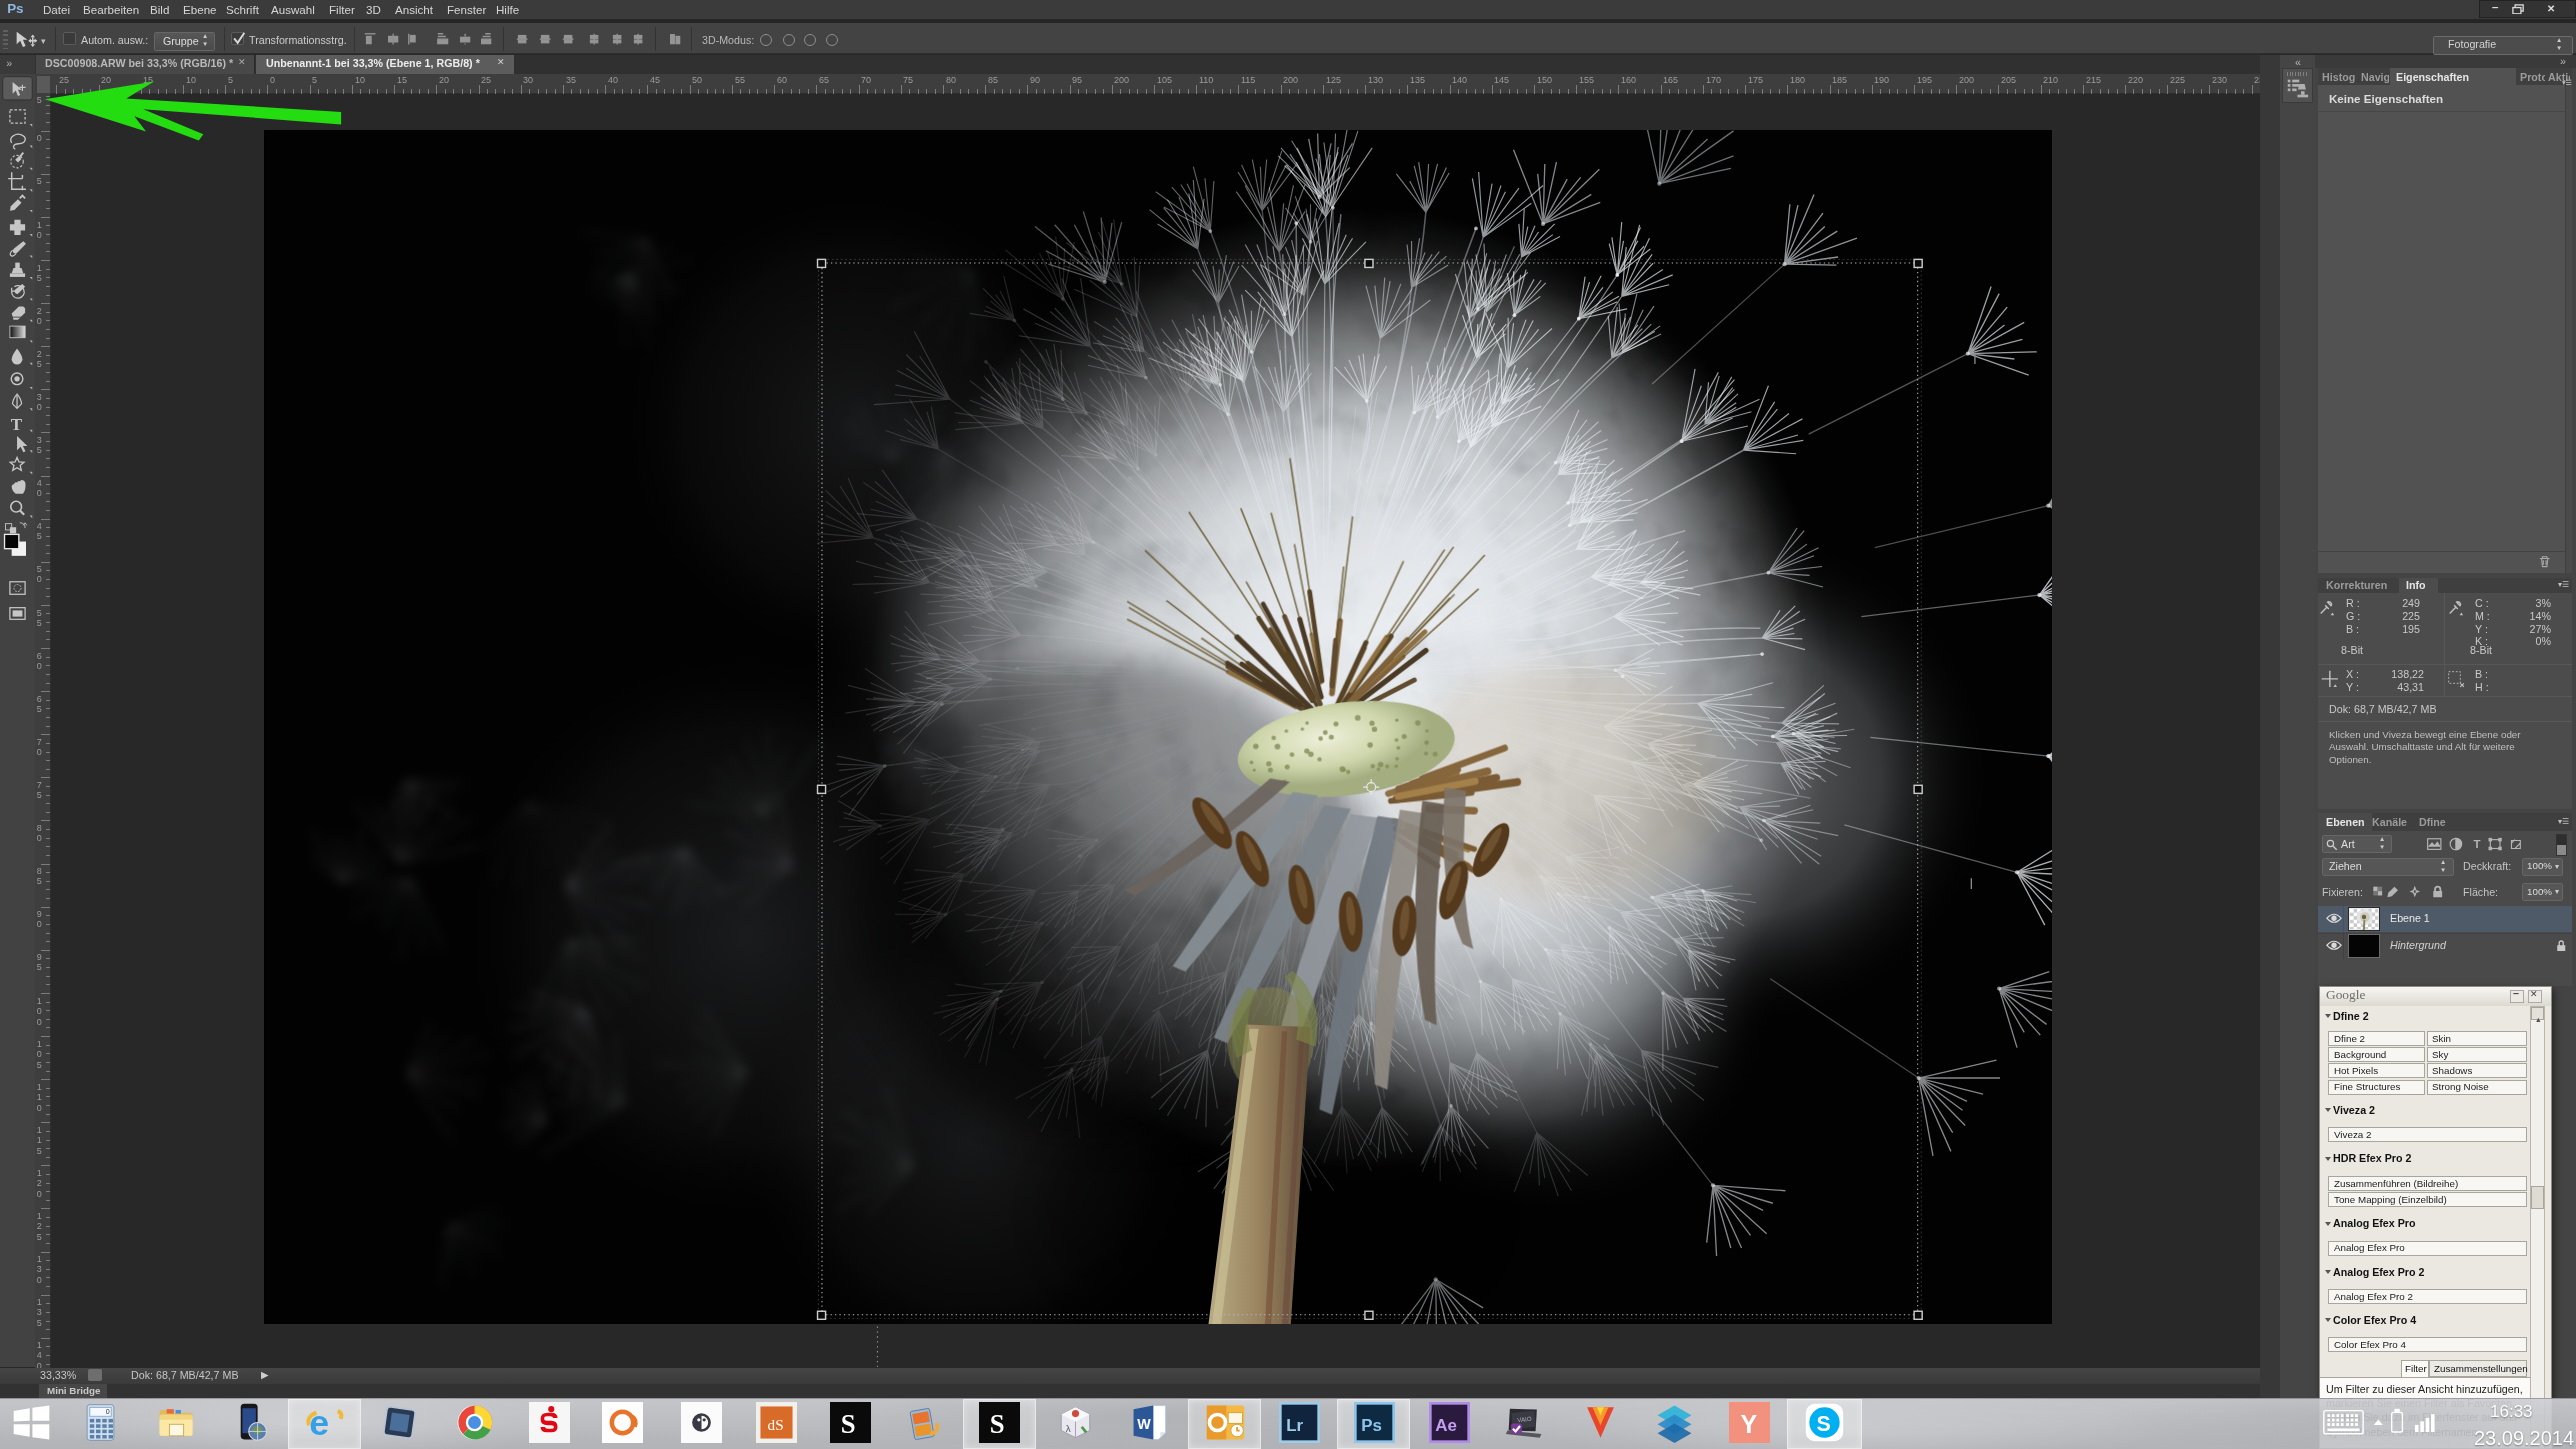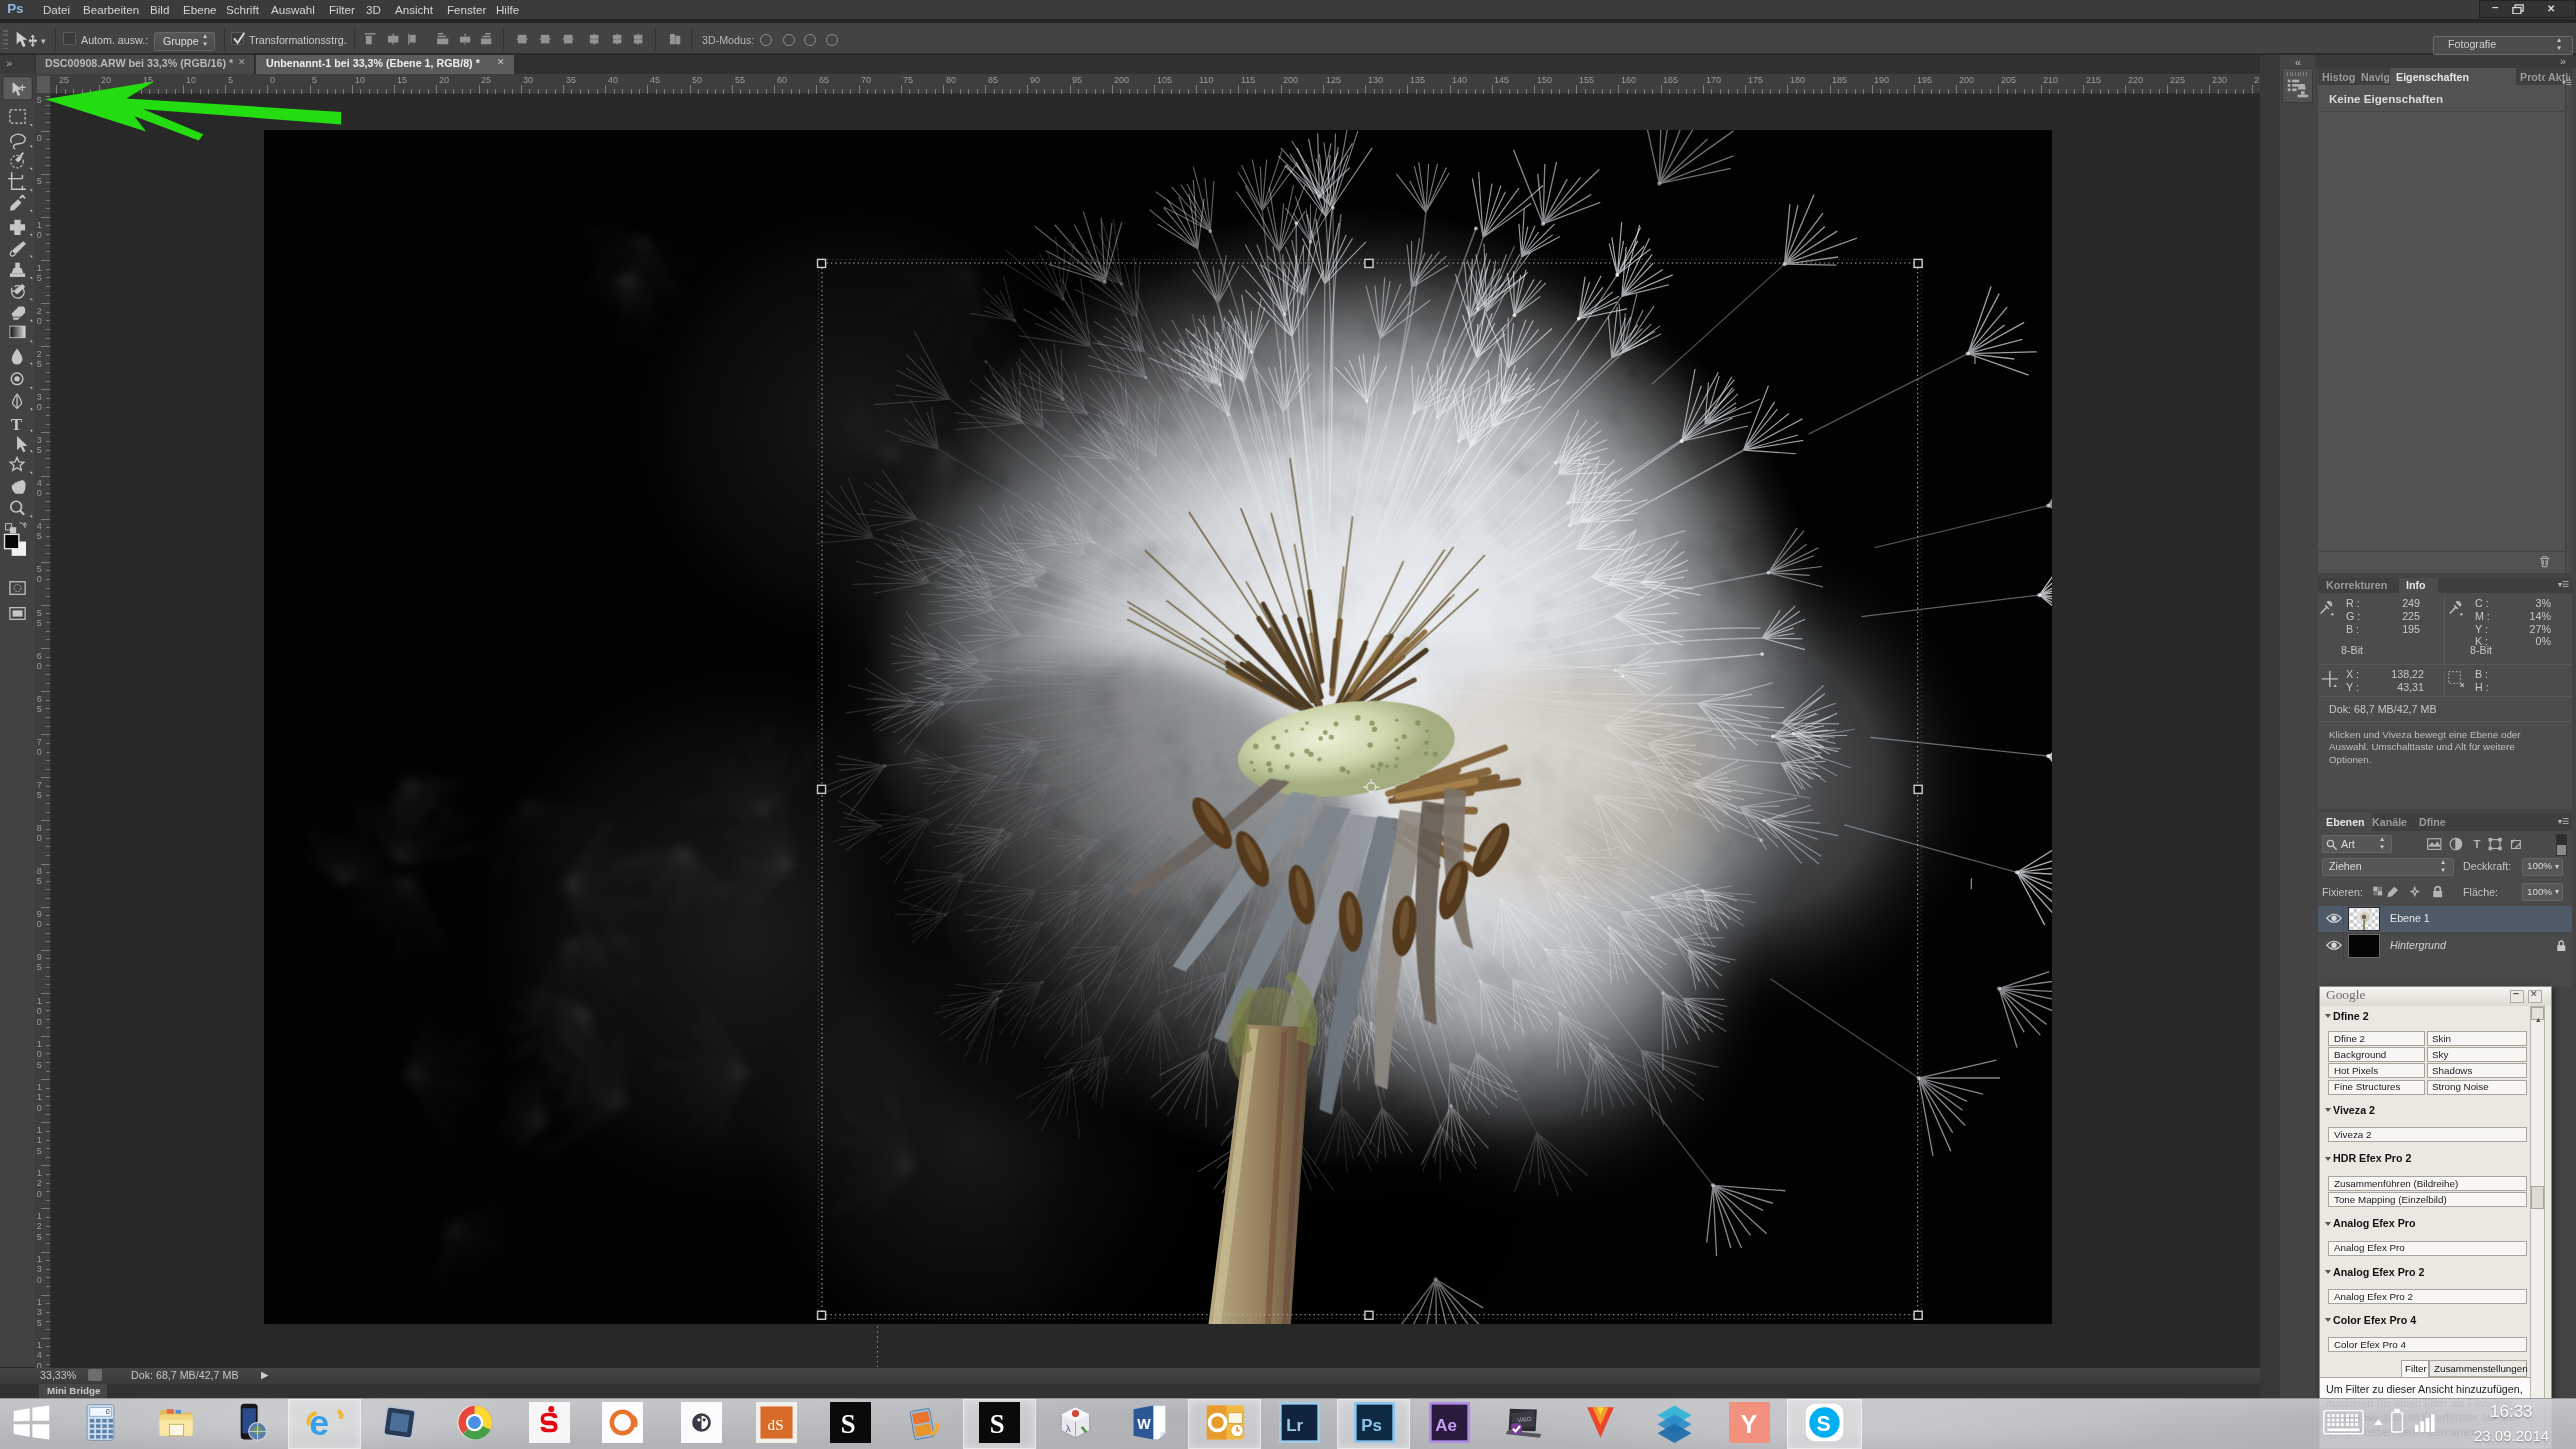--- a/index.html
+++ b/index.html
@@ -2215,16 +2215,16 @@
       <rect x="81" y="4" width="6" height="4" fill="#fff" stroke="none"></rect>
       <g fill="#fff" stroke="none">
         <rect x="104" y="22" width="4" height="8"></rect>
         <rect x="110" y="18" width="4" height="12"></rect>
         <rect x="116" y="14" width="4" height="16"></rect>
         <rect x="122" y="10" width="4" height="20"></rect>
       </g>
     </g>
   </svg>
 <div style="position:absolute;left:2490px;top:1402px;font-size:17px;color:#ffffff;font-weight:normal;white-space:nowrap;z-index:11;text-shadow:0 0.9px 1.8px rgba(0,0,0,0.4);">16:33</div>
-<div style="position:absolute;left:2474px;top:1427px;font-size:15px;color:#ffffff;font-weight:normal;white-space:nowrap;z-index:11;text-shadow:0 0.9px 1.8px rgba(0,0,0,0.4);">23.09.2014</div>
+<div style="position:absolute;left:2474px;top:1427px;font-size:20px;color:#ffffff;font-weight:normal;white-space:nowrap;z-index:11;text-shadow:0 0.9px 1.8px rgba(0,0,0,0.4);">23.09.2014</div>
 <svg style="position:absolute;left:0;top:0;z-index:12" width="403" height="179" viewBox="0 0 450 200">
     <path d="M50 111 L172 91 L141 110 L381 125 L381 139 L160 122 L227 150 L222 157 L150 130 L163 147 Z" fill="#23dd11"></path>
   </svg>
 
 </body></html>

